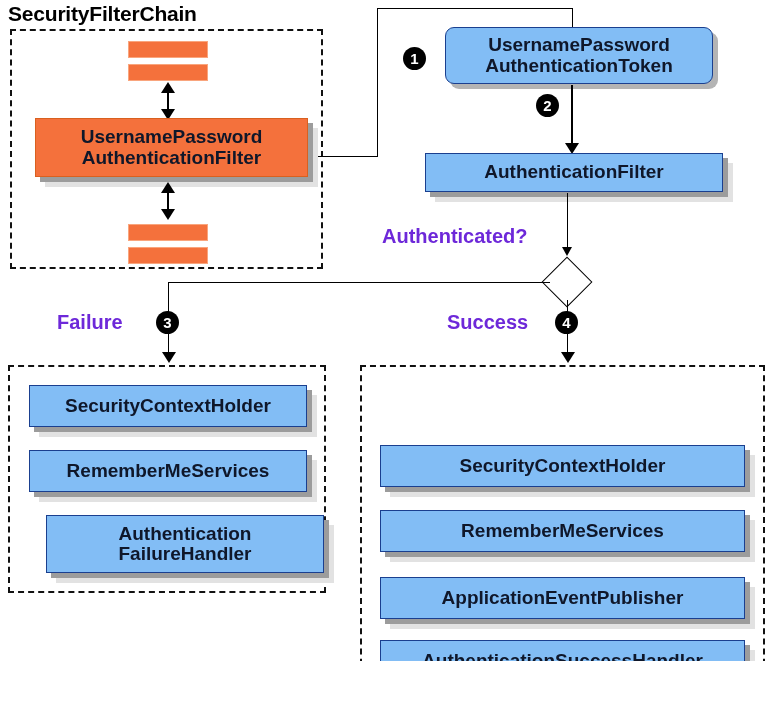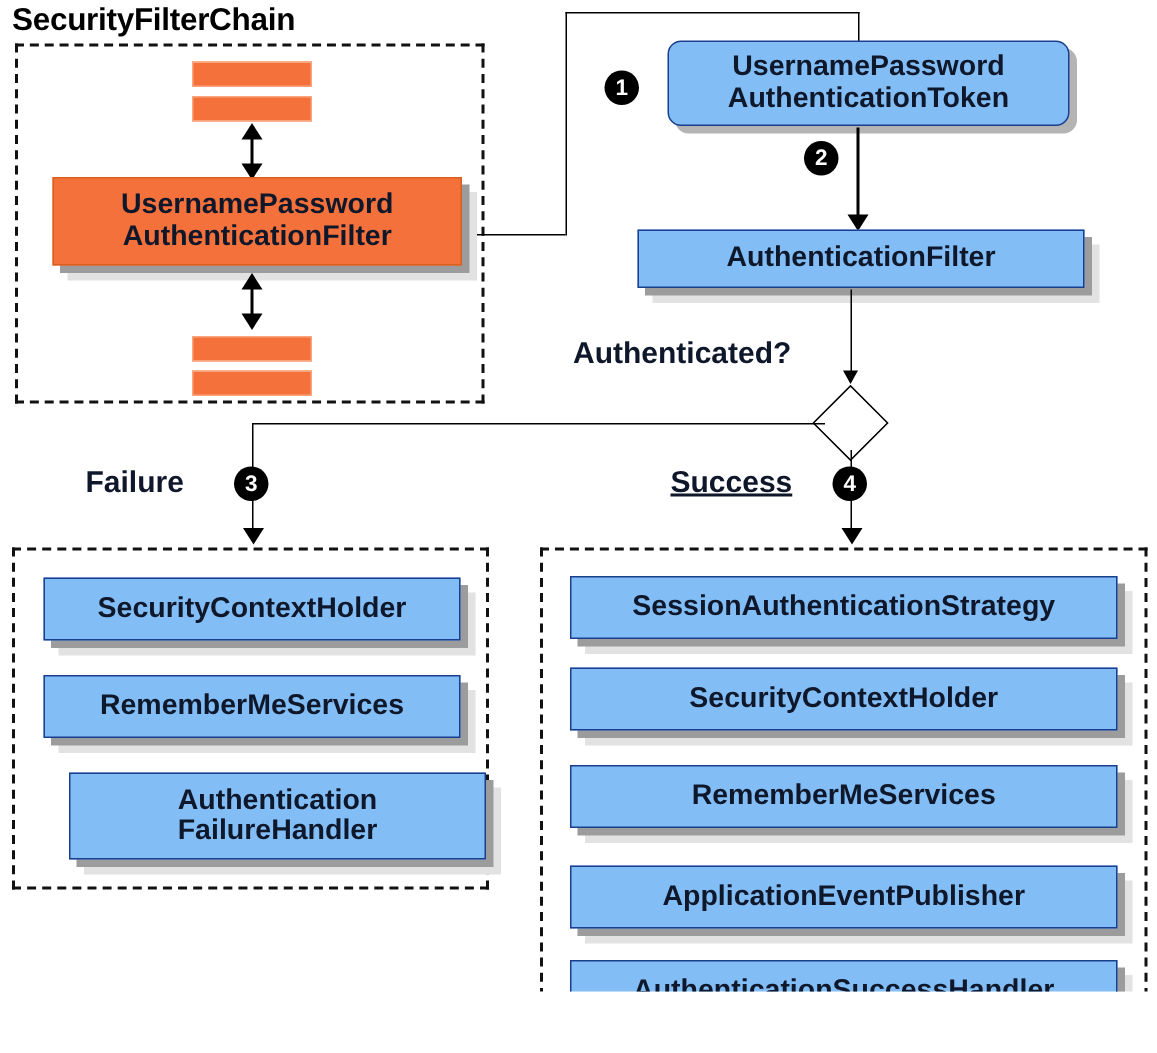--- a/index.html
+++ b/index.html
@@ -37,21 +37,21 @@
   .arr-u{position:absolute;width:0;height:0;border-left:7px solid transparent;
          border-right:7px solid transparent;border-bottom:11px solid #000;}
   .arr-d.sm{border-left-width:5px;border-right-width:5px;border-top-width:9px;}
 
   
   .badge{position:absolute;width:23px;height:23px;border-radius:50%;background:#000;
          color:#fff;font-weight:bold;font-size:15px;display:flex;align-items:center;
          justify-content:center;line-height:1;}
 
   
-  .lbl{position:absolute;font-weight:bold;font-size:20px;color:#0f172a;white-space:nowrap;}
+  .lbl{position:absolute;font-weight:bold;font-size:20px;color:#6d28d9;white-space:nowrap;}
 
   
   .diamond{position:absolute;width:36px;height:36px;background:#fff;border:1px solid #000;
            transform:rotate(45deg);box-sizing:border-box;}
 </style>
 </head>
 <body>
 
 <div id="stage">
 
@@ -100,31 +100,30 @@
   <div class="diamond" style="left:549px;top:264px;"></div>
 
   <div class="ln h" style="left:168px;top:282px;width:382px;"></div>
   <div class="ln v" style="left:168px;top:282px;height:76px;"></div>
   <div class="arr-d" style="left:162px;top:352px;"></div>
   <div class="lbl" style="left:57px;top:311px;">Failure</div>
   <div class="badge" style="left:156px;top:311px;">3</div>
 
   <div class="ln v" style="left:567px;top:300px;height:58px;"></div>
   <div class="arr-d" style="left:561px;top:352px;"></div>
-  <div class="lbl" style="left:447px;top:311px;text-decoration:underline;">Success</div>
+  <div class="lbl" style="left:447px;top:311px;">Success</div>
   <div class="badge" style="left:555px;top:311px;">4</div>
 
   <div class="group" style="left:8px;top:365px;width:318px;height:228px;"></div>
 
   <div class="node blue" style="left:29px;top:385px;width:278px;height:42px;font-size:19px;">SecurityContextHolder</div>
   <div class="node blue" style="left:29px;top:450px;width:278px;height:42px;font-size:19px;">RememberMeServices</div>
   <div class="node blue" style="left:46px;top:515px;width:278px;height:58px;font-size:19px;">Authentication
 FailureHandler</div>
 
   <div class="group" style="left:360px;top:365px;width:405px;height:330px;"></div>
 
-  <div class="node blue" style="left:380px;top:384px;width:365px;height:42px;font-size:19px;">SessionAuthenticationStrategy</div>
   <div class="node blue" style="left:380px;top:445px;width:365px;height:42px;font-size:19px;">SecurityContextHolder</div>
   <div class="node blue" style="left:380px;top:510px;width:365px;height:42px;font-size:19px;">RememberMeServices</div>
   <div class="node blue" style="left:380px;top:640px;width:365px;height:42px;font-size:19px;">AuthenticationSuccessHandler</div>
   <div class="node blue" style="left:380px;top:577px;width:365px;height:42px;font-size:19px;">ApplicationEventPublisher</div>
 
 </div>
 
 </body></html>

